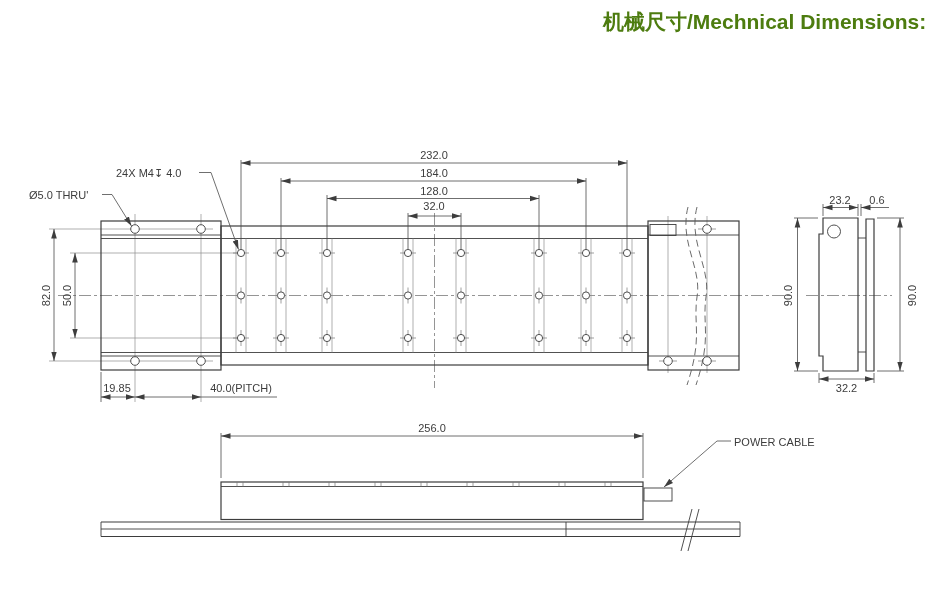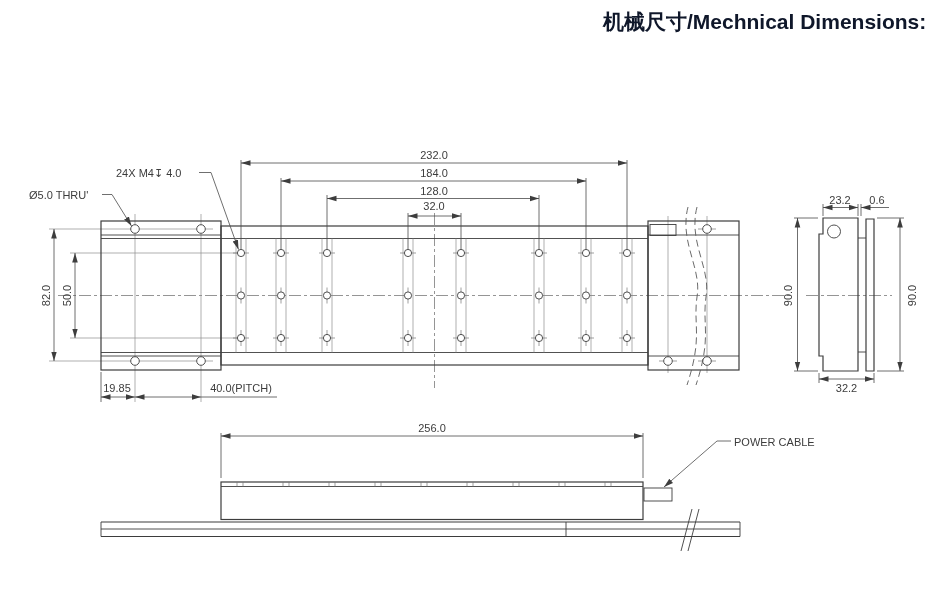--- a/index.html
+++ b/index.html
@@ -1,19 +1,19 @@
 <!DOCTYPE html>
 <html><head>
 <meta charset="utf-8">
 <style>
   html,body{margin:0;padding:0;background:#ffffff;}
   .stage{position:relative;width:948px;height:599px;background:#fff;overflow:hidden;
          font-family:"Liberation Sans",sans-serif;}
   .title{position:absolute;left:603px;top:8px;font-size:21px;font-weight:bold;
-         color:#0f172a;white-space:nowrap;}
+         color:#4d7c0f;white-space:nowrap;}
   svg{position:absolute;left:0;top:0;}
   .ol{stroke:#3d3d3d;stroke-width:1.2;fill:none;}
   .ol2{stroke:#3d3d3d;stroke-width:0.9;fill:none;}
   .thin{stroke:#8c8c8c;stroke-width:0.7;fill:none;}
   .tick{stroke:#777;stroke-width:0.7;fill:none;}
   .cl{stroke:#7a7a7a;stroke-width:0.8;fill:none;stroke-dasharray:12 3 3 3;}
   .diml{stroke:#4a4a4a;stroke-width:0.8;fill:none;}
   .dim{stroke:#4a4a4a;stroke-width:0.8;fill:none;
        marker-start:url(#arr);marker-end:url(#arr);}
   .dimE{stroke:#4a4a4a;stroke-width:0.8;fill:none;marker-end:url(#arr);}

